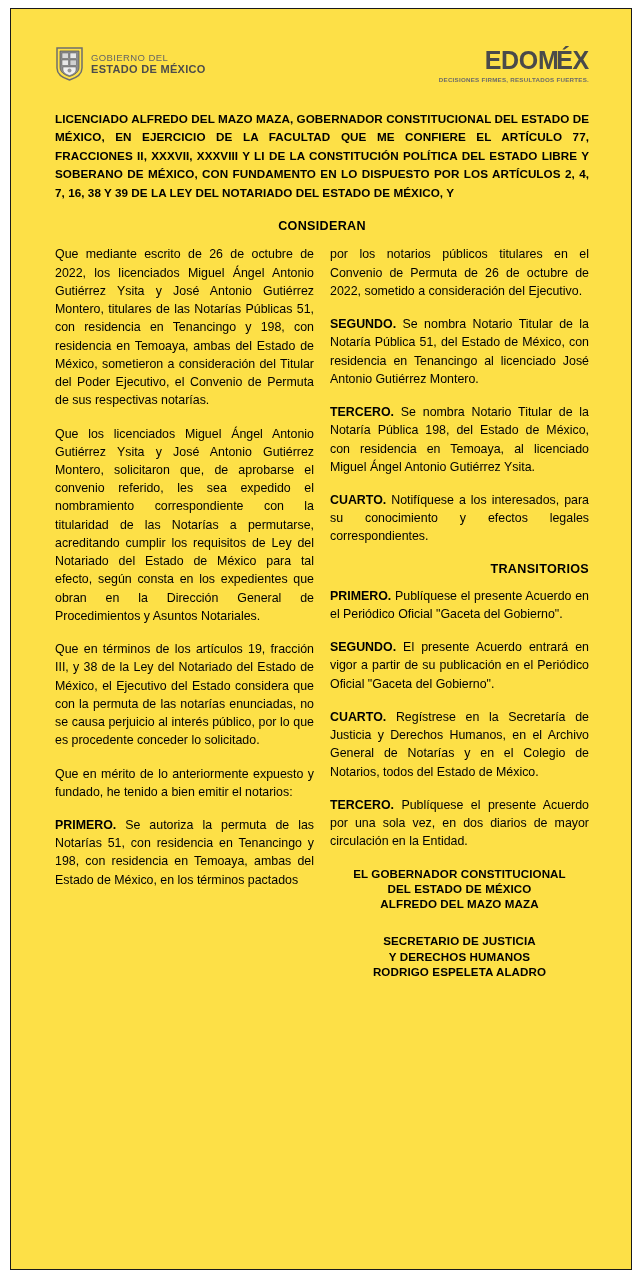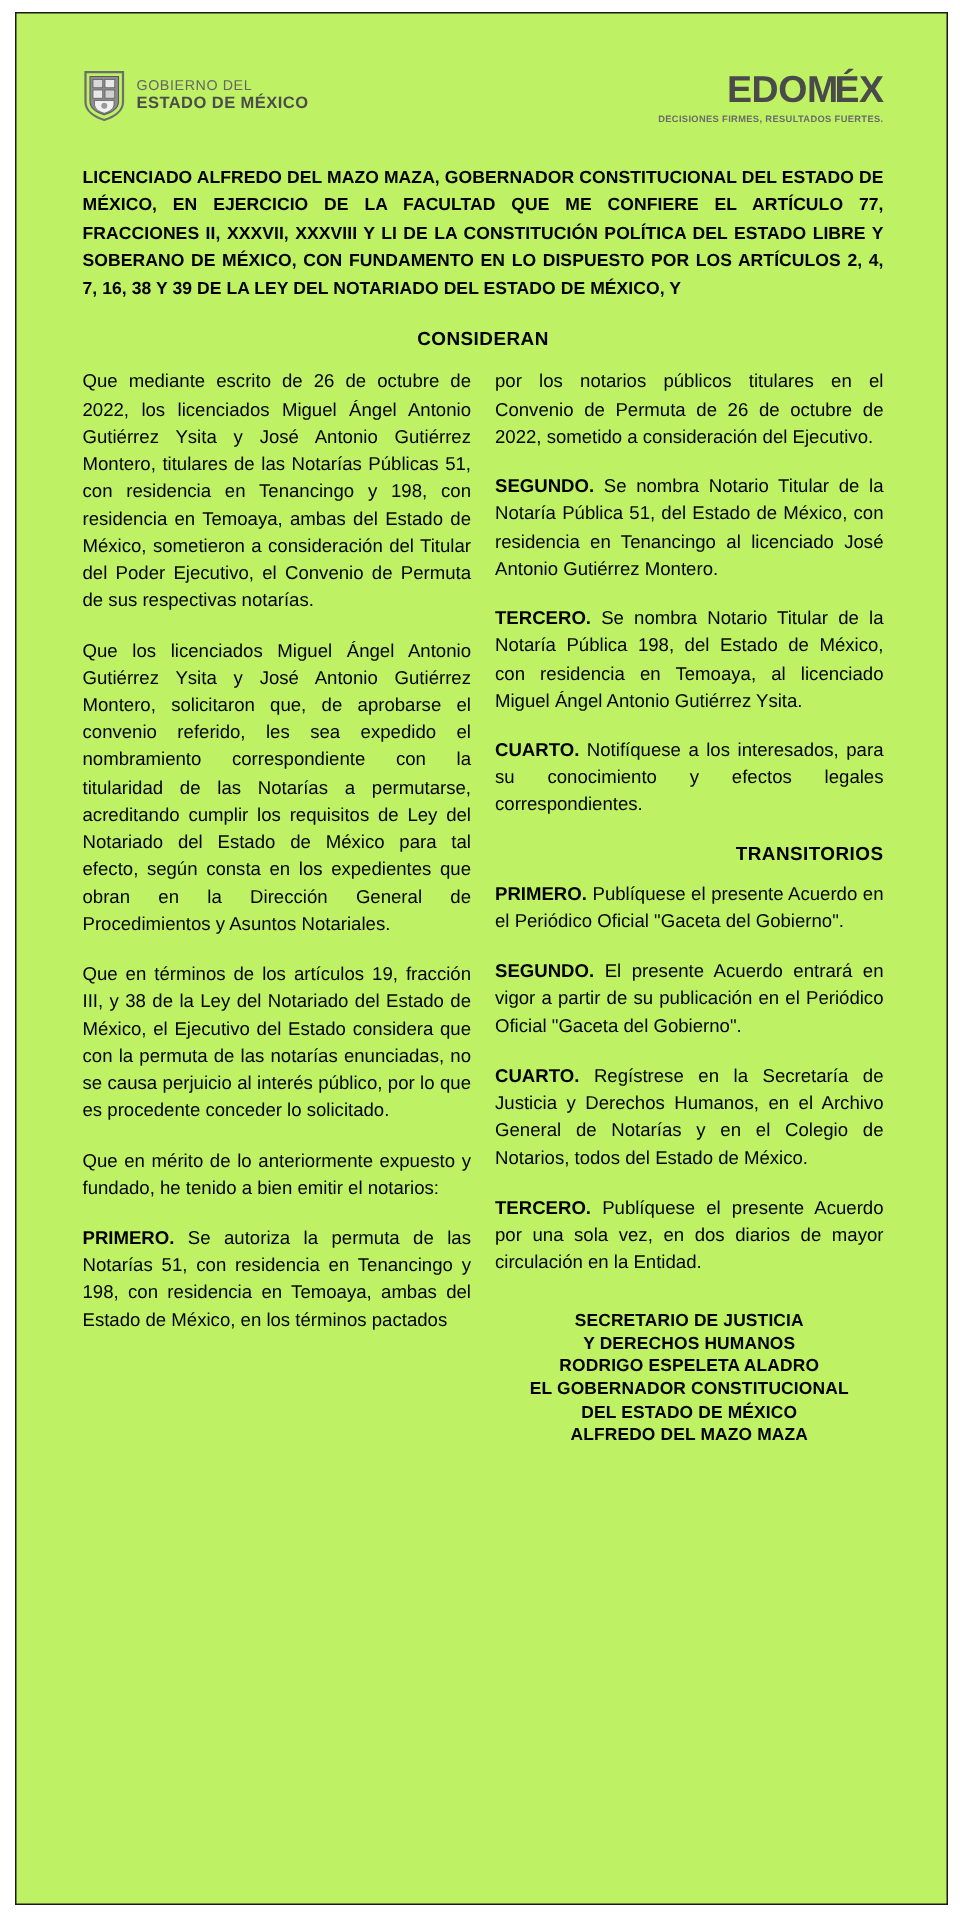--- a/index.html
+++ b/index.html
@@ -16,21 +16,21 @@
     overflow: hidden;
   }
 
   
   .page-frame {
     position: absolute;
     left: 10px;
     top: 8px;
     width: 622px;
     height: 1262px;
-    background: #bef264;
+    background: #fde047;
     border: 1px solid #1a1a1a;
     box-sizing: border-box;
     overflow: hidden;
   }
   .page-inner {
     position: absolute;
     left: 44px;
     top: 38px;
     width: 534px;
   }
@@ -220,28 +220,28 @@
 
         <p class="body"><b>PRIMERO.</b><span> Publíquese el presente Acuerdo en el Periódico Oficial "Gaceta del Gobierno".</span></p>
 
         <p class="body"><b>SEGUNDO.</b><span> El presente Acuerdo entrará en vigor a partir de su publicación en el Periódico Oficial "Gaceta del Gobierno".</span></p>
 
         <p class="body"><b>CUARTO.</b><span> Regístrese en la Secretaría de Justicia y Derechos Humanos, en el Archivo General de Notarías y en el Colegio de Notarios, todos del Estado de México.</span></p>
 
         <p class="body"><b>TERCERO.</b><span> Publíquese el presente Acuerdo por una sola vez, en dos diarios de mayor circulación en la Entidad.</span></p>
 
 
+        <div class="signature">
+          <div>EL GOBERNADOR CONSTITUCIONAL</div>
+          <div>DEL ESTADO DE MÉXICO</div>
+          <div>ALFREDO DEL MAZO MAZA</div>
+        </div>
+
         <div class="signature second">
           <div>SECRETARIO DE JUSTICIA</div>
           <div>Y DERECHOS HUMANOS</div>
           <div>RODRIGO ESPELETA ALADRO</div>
         </div>
-
-        <div class="signature">
-          <div>EL GOBERNADOR CONSTITUCIONAL</div>
-          <div>DEL ESTADO DE MÉXICO</div>
-          <div>ALFREDO DEL MAZO MAZA</div>
-        </div>
       </div>
 
     </div>
   </div>
 </div>
 
 </body></html>

